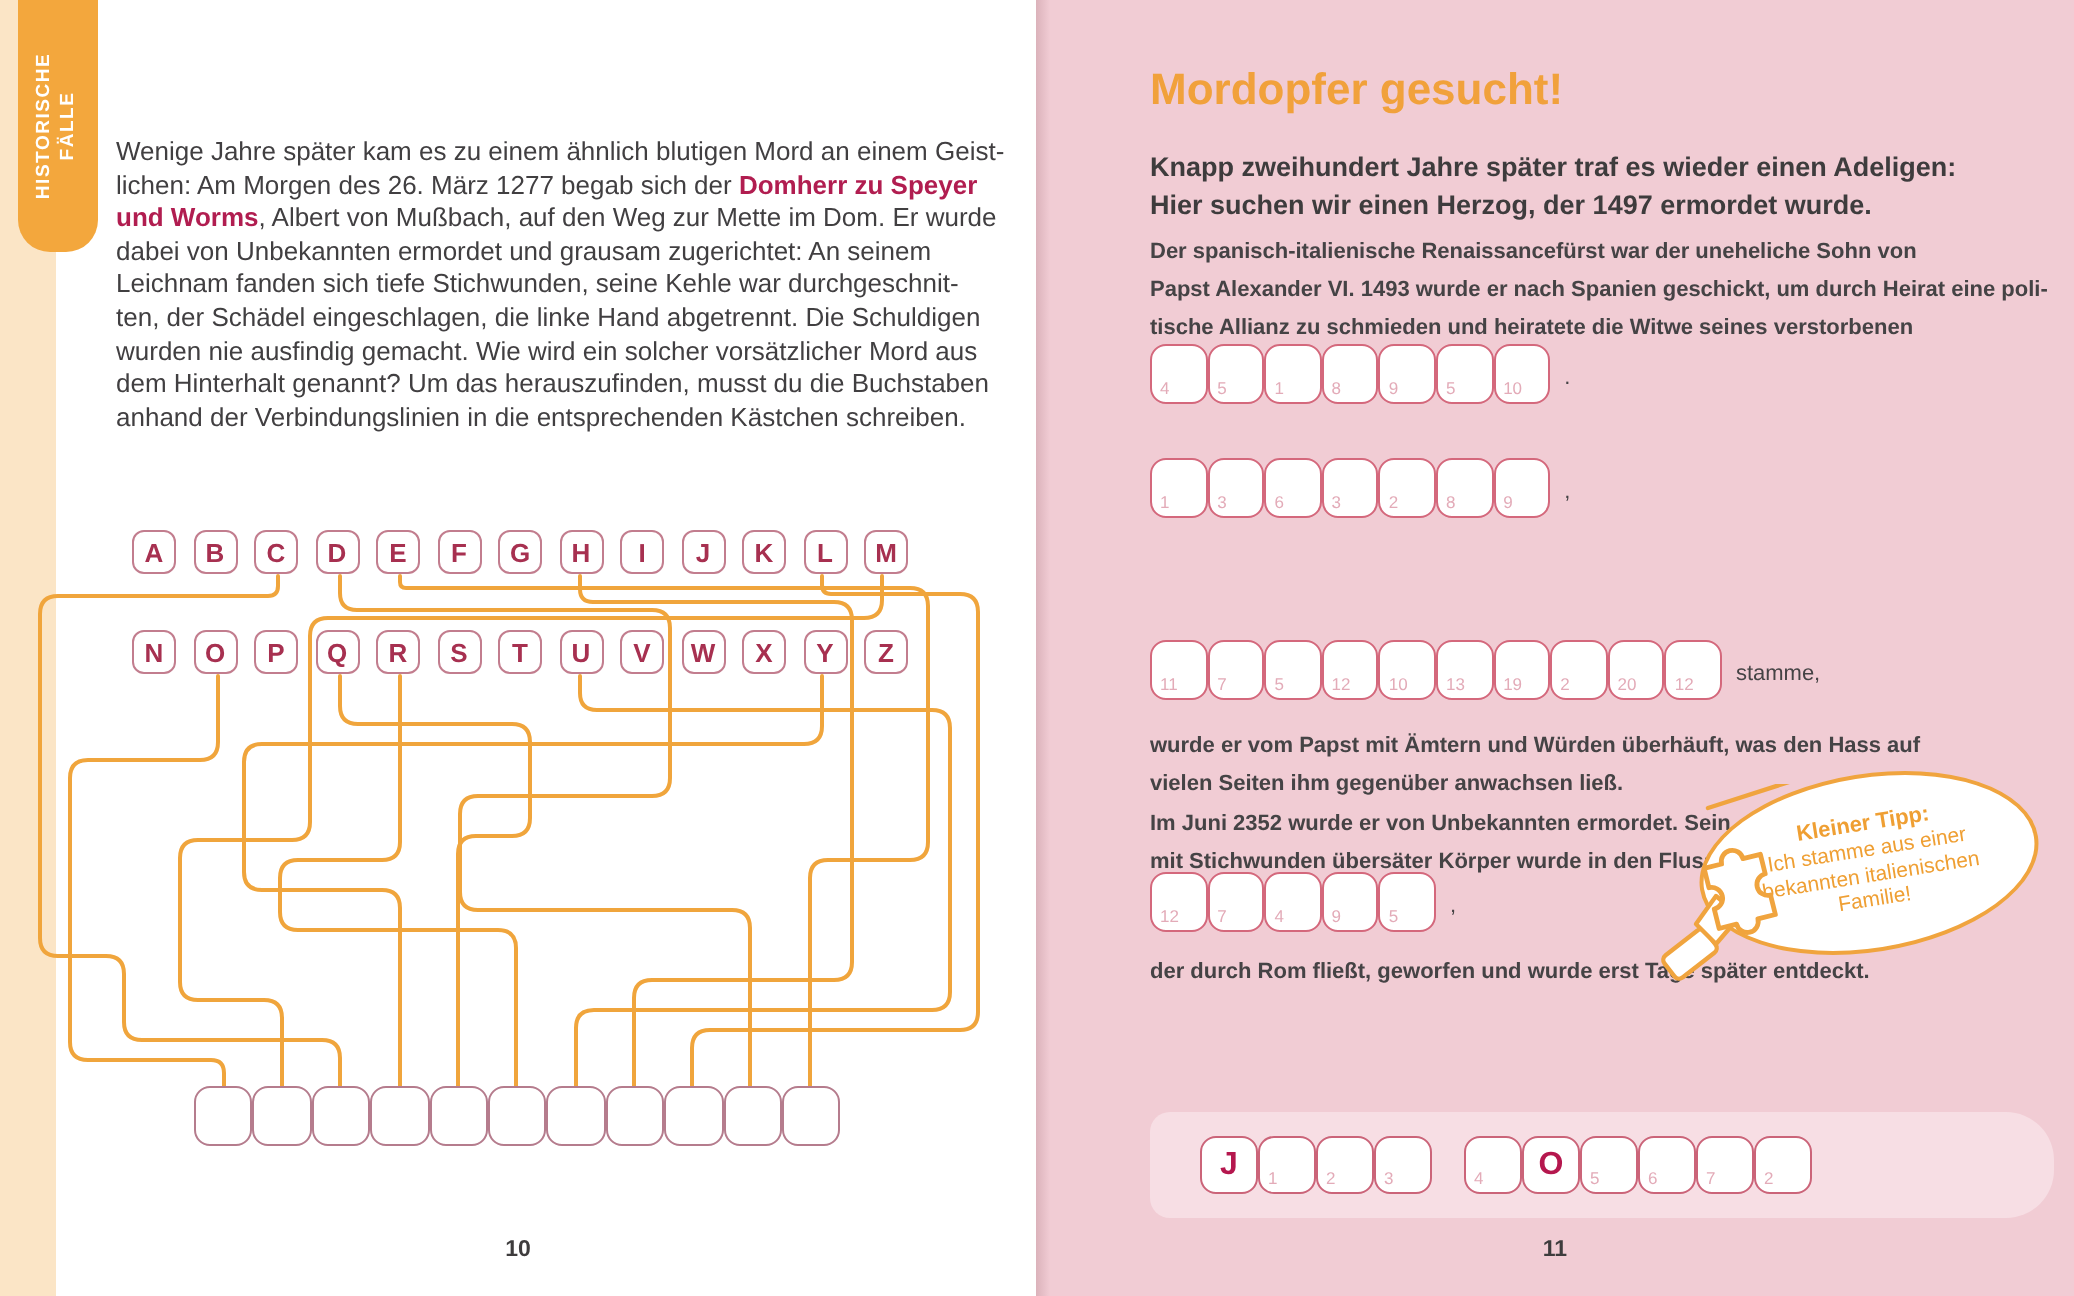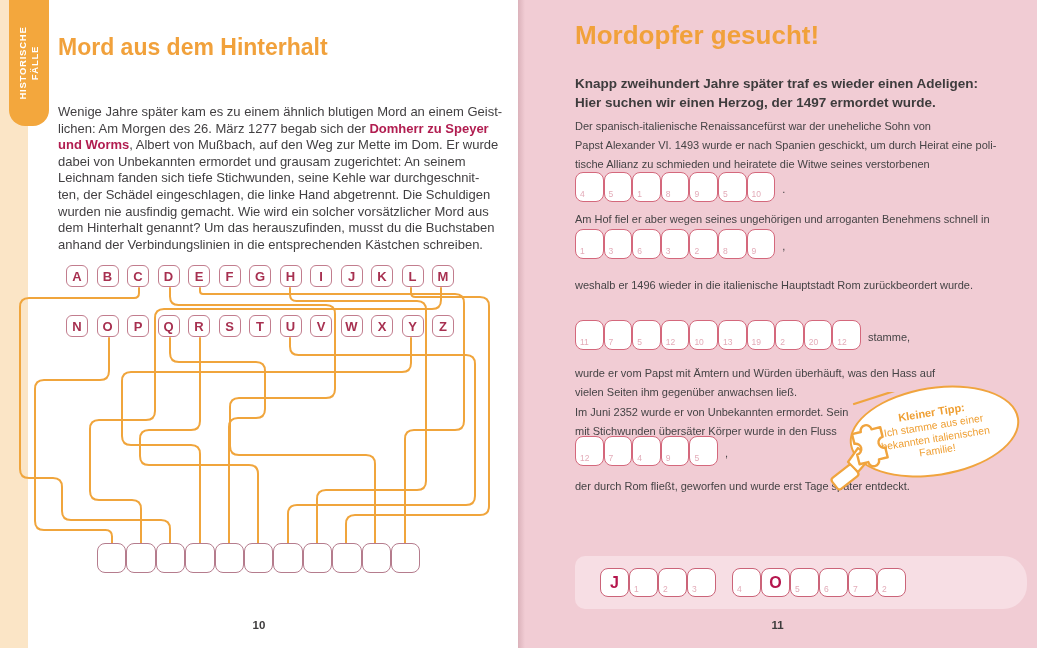--- a/index.html
+++ b/index.html
@@ -7,40 +7,40 @@
           font-family:"Liberation Sans",sans-serif;background:#fff;}
   
   .page-left{position:absolute;left:0;top:0;width:518px;height:648px;background:#ffffff;}
   .cream-strip{position:absolute;left:0;top:0;width:28px;height:648px;background:#fbe5c6;}
   .side-tab{position:absolute;left:9px;top:0;width:40px;height:126px;background:#f3a73d;
             border-radius:0 0 16px 16px;display:flex;align-items:center;justify-content:center;z-index:3;}
   .side-tab span{transform:rotate(-90deg);white-space:pre-line;text-align:center;color:#fff;
             font-weight:bold;font-size:9.5px;line-height:12px;letter-spacing:.08em;}
   .l-title{position:absolute;left:58px;top:34px;font-size:23px;font-weight:bold;color:#f1a13b;}
   .l-body{position:absolute;left:58px;top:68px;width:456px;font-size:13px;line-height:16.6px;
-          color:#413f41;white-space:pre-line;margin-top:36px;}
+          color:#413f41;white-space:pre-line;}
   .l-body .hl{color:#b11d50;font-weight:bold;}
   .letters-row{position:absolute;left:66px;width:388px;display:flex;justify-content:space-between;z-index:2;}
   .row1{top:265px}.row2{top:315px}
   .lbox{width:22px;height:22px;background:#fff;border:1.4px solid #c27d8e;border-radius:6px;
         display:flex;align-items:center;justify-content:center;
         font-weight:bold;font-size:13px;color:#a73050;box-sizing:border-box;}
   .maze{position:absolute;left:0;top:0;z-index:1;}
   .answer-row{position:absolute;left:97px;top:543px;display:flex;z-index:2;}
   .abox{width:29.4px;height:30px;background:#fff;border:1.2px solid #b57c8d;border-radius:8px;box-sizing:border-box;}
   .pagenum{position:absolute;left:0;top:619px;width:100%;text-align:center;
            font-size:11.5px;font-weight:bold;color:#3e3c3d;}
   
   .page-right{position:absolute;left:518px;top:0;width:519px;height:648px;background:#f1ccd4;}
   .page-right::before{content:"";position:absolute;left:0;top:0;width:7px;height:648px;
            background:linear-gradient(90deg,rgba(120,60,70,.18),rgba(120,60,70,0));}
-  .r-title{position:absolute;left:57px;top:20px;font-size:26px;font-weight:bold;color:#f1a13b;}
+  .r-title{position:absolute;left:57px;top:32px;font-size:22px;font-weight:bold;color:#f1a13b;}
   .r-intro{position:absolute;left:57px;top:74px;font-size:13.5px;font-weight:bold;line-height:19px;
            color:#3e3c3d;white-space:pre-line;}
-  .r-para{position:absolute;left:57px;font-size:11px;line-height:19px;color:#454345;white-space:pre-line;}
+  .r-para{position:absolute;left:57px;font-size:11px;line-height:19px;color:#454345;white-space:pre-line;font-weight:bold;}
   .boxrow{position:absolute;left:57px;display:flex;align-items:flex-end;}
   .rbox{position:relative;width:28.6px;height:30px;background:#fff;border:1.4px solid #d4687c;
         border-radius:8px;box-sizing:border-box;}
   .rbox .num{position:absolute;left:4px;bottom:2px;font-size:8.5px;color:#e3abb8;}
   .suffix{margin-left:7px;font-size:11px;color:#454345;padding-bottom:7px;}
   .outro{position:absolute;left:57px;top:518px;font-size:13px;font-weight:bold;line-height:19px;
          color:#c12456;white-space:pre-line;}
   .sol-panel{position:absolute;left:57px;top:556px;width:452px;height:53px;background:#f7dee4;
          border-radius:10px 24px 24px 10px;}
   .sol-row{position:absolute;left:82px;top:568px;display:flex;align-items:flex-end;}
@@ -62,21 +62,20 @@
 
 <div class="spread">
 
   <div class="page-left">
     <div class="cream-strip"></div>
     <div class="side-tab">
       <span>HISTORISCHE
 FÄLLE</span>
     </div>
 
-    <div class="l-title">Mord aus dem Hinterhalt</div>
 
     <div class="l-body"><span>Wenige Jahre später kam es zu einem ähnlich blutigen Mord an einem Geist-
 lichen: Am Morgen des 26. März 1277 begab sich der </span><span class="hl">Domherr zu Speyer
 und Worms</span><span>, Albert von Mußbach, auf den Weg zur Mette im Dom. Er wurde
 dabei von Unbekannten ermordet und grausam zugerichtet: An seinem
 Leichnam fanden sich tiefe Stichwunden, seine Kehle war durchgeschnit-
 ten, der Schädel eingeschlagen, die linke Hand abgetrennt. Die Schuldigen
 wurden nie ausfindig gemacht. Wie wird ein solcher vorsätzlicher Mord aus
 dem Hinterhalt genannt? Um das herauszufinden, musst du die Buchstaben
 anhand der Verbindungslinien in die entsprechenden Kästchen schreiben.</span></div>
@@ -169,21 +168,20 @@
         </div>
         <div class="rbox">
           <span class="num">5</span>
         </div>
         <div class="rbox">
           <span class="num">10</span>
         </div>
         <span class="suffix">.</span>
       </div>
 
-    <div class="r-para" style="top:210px">Am Hof fiel er aber wegen seines ungehörigen und arroganten Benehmens schnell in</div>
     <div class="boxrow" style="top:229px">
         <div class="rbox">
           <span class="num">1</span>
         </div>
         <div class="rbox">
           <span class="num">3</span>
         </div>
         <div class="rbox">
           <span class="num">6</span>
         </div>
@@ -195,21 +193,20 @@
         </div>
         <div class="rbox">
           <span class="num">8</span>
         </div>
         <div class="rbox">
           <span class="num">9</span>
         </div>
         <span class="suffix">,</span>
       </div>
 
-    <div class="r-para" style="top:276px">weshalb er 1496 wieder in die italienische Hauptstadt Rom zurückbeordert wurde.</div>
     <div class="boxrow" style="top:320px">
         <div class="rbox">
           <span class="num">11</span>
         </div>
         <div class="rbox">
           <span class="num">7</span>
         </div>
         <div class="rbox">
           <span class="num">5</span>
         </div>

